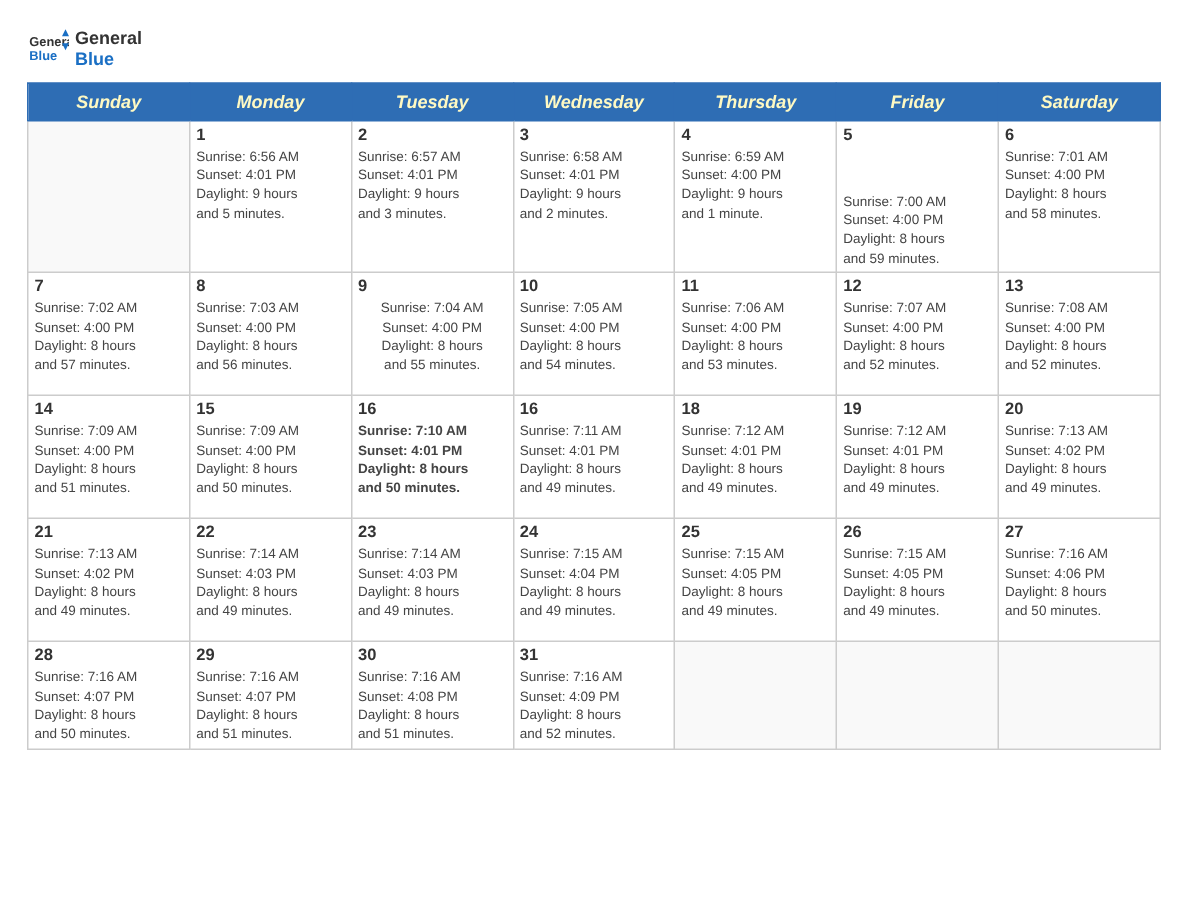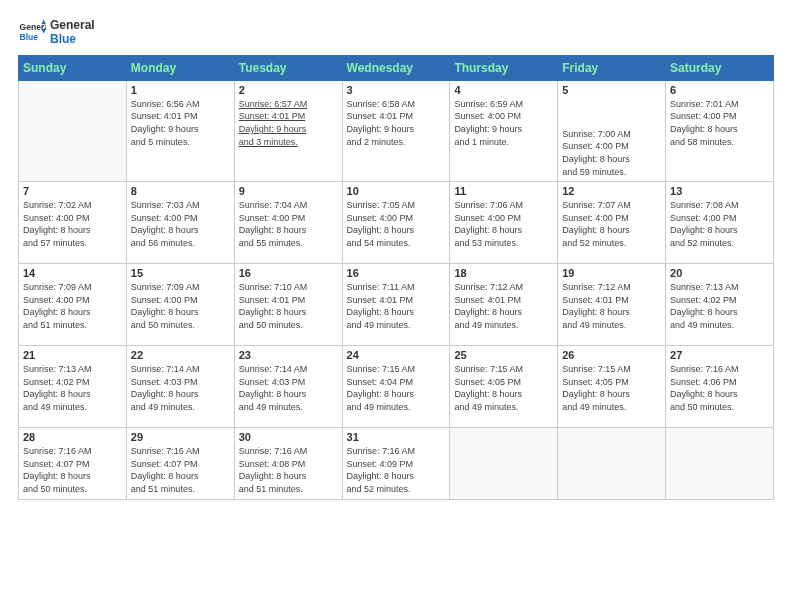--- a/index.html
+++ b/index.html
@@ -44,26 +44,27 @@
       font-size: 13px;
       color: #555;
     }
     .calendar {
       width: 100%;
       border-collapse: collapse;
       border: 1px solid #ccc;
     }
     .calendar th {
       background: #2e6db4;
-      color: #86efac;
+      color: #fef9c3;
       font-size: 12px;
       font-weight: bold;
       padding: 5px 4px;
-      text-align: left;
+      text-align: center;
       border: 1px solid #2e6db4;
+      font-style: italic;
     }
     .calendar td {
       border: 1px solid #ccc;
       vertical-align: top;
       padding: 3px 4px;
       width: calc(100% / 7);
       min-height: 72px;
       font-size: 9.5px;
       color: #333;
       background: #fff;
@@ -122,21 +123,21 @@
           <td class="empty"></td>
           <td>
             <span class="day-number">1</span>
             <div class="day-info" style="white-space: pre-line;">Sunrise: 6:56 AM
 Sunset: 4:01 PM
 Daylight: 9 hours
 and 5 minutes.</div>
           </td>
           <td>
             <span class="day-number">2</span>
-            <div class="day-info" style="white-space: pre-line; text-decoration: underline;">Sunrise: 6:57 AM
+            <div class="day-info" style="white-space: pre-line;">Sunrise: 6:57 AM
 Sunset: 4:01 PM
 Daylight: 9 hours
 and 3 minutes.</div>
           </td>
           <td>
             <span class="day-number">3</span>
             <div class="day-info" style="white-space: pre-line;">Sunrise: 6:58 AM
 Sunset: 4:01 PM
 Daylight: 9 hours
 and 2 minutes.</div>
@@ -173,21 +174,21 @@
           </td>
           <td>
             <span class="day-number">8</span>
             <div class="day-info" style="white-space: pre-line;">Sunrise: 7:03 AM
 Sunset: 4:00 PM
 Daylight: 8 hours
 and 56 minutes.</div>
           </td>
           <td>
             <span class="day-number">9</span>
-            <div class="day-info" style="white-space: pre-line;">Sunrise: 7:04 AM
+            <div class="day-info" style="white-space: pre-line; text-align: center;">Sunrise: 7:04 AM
 Sunset: 4:00 PM
 Daylight: 8 hours
 and 55 minutes.</div>
           </td>
           <td>
             <span class="day-number">10</span>
             <div class="day-info" style="white-space: pre-line;">Sunrise: 7:05 AM
 Sunset: 4:00 PM
 Daylight: 8 hours
 and 54 minutes.</div>
@@ -224,21 +225,21 @@
           </td>
           <td>
             <span class="day-number">15</span>
             <div class="day-info" style="white-space: pre-line;">Sunrise: 7:09 AM
 Sunset: 4:00 PM
 Daylight: 8 hours
 and 50 minutes.</div>
           </td>
           <td>
             <span class="day-number">16</span>
-            <div class="day-info" style="white-space: pre-line;">Sunrise: 7:10 AM
+            <div class="day-info" style="white-space: pre-line; font-weight: bold;">Sunrise: 7:10 AM
 Sunset: 4:01 PM
 Daylight: 8 hours
 and 50 minutes.</div>
           </td>
           <td>
             <span class="day-number">16</span>
             <div class="day-info" style="white-space: pre-line;">Sunrise: 7:11 AM
 Sunset: 4:01 PM
 Daylight: 8 hours
 and 49 minutes.</div>

